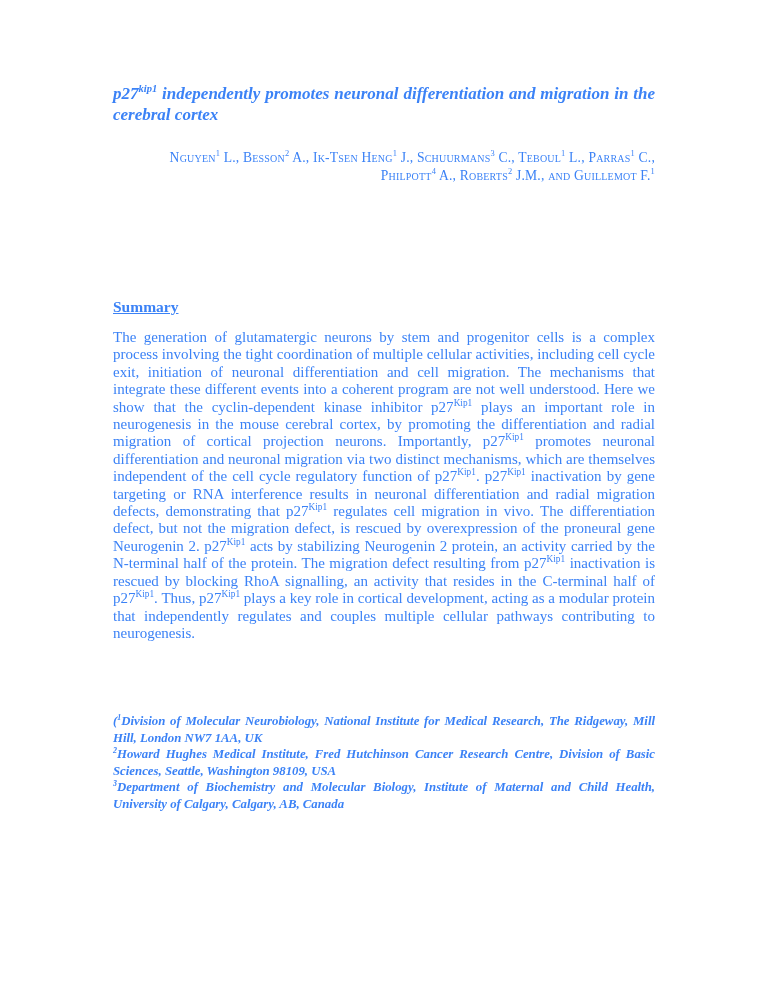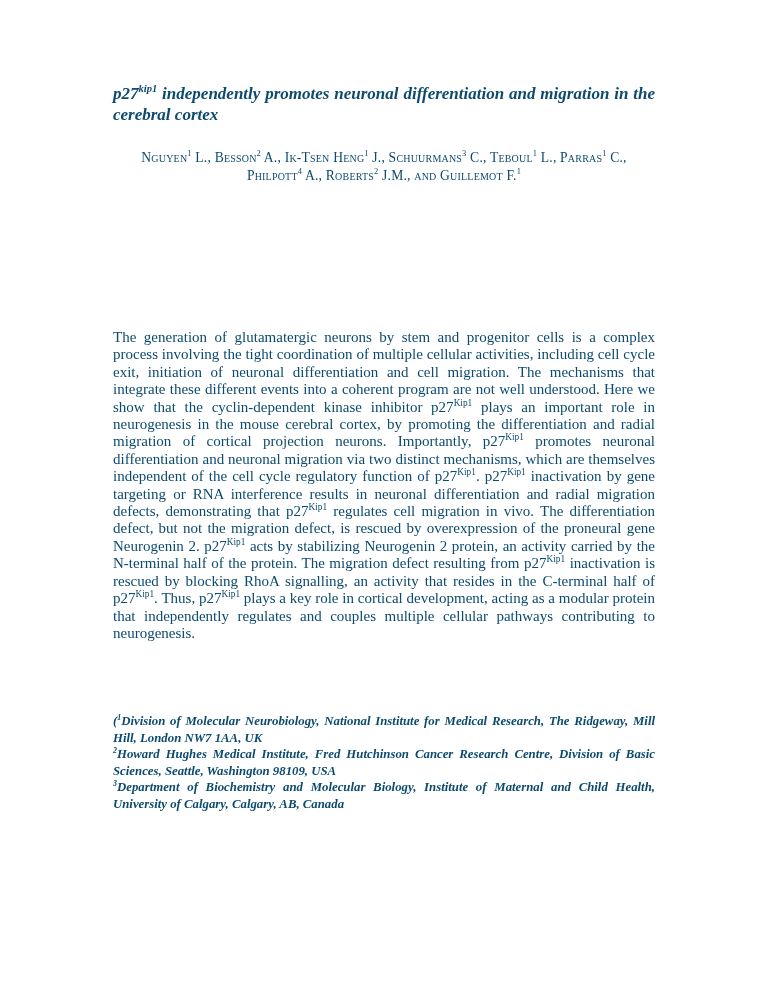--- a/index.html
+++ b/index.html
@@ -7,21 +7,21 @@
     padding: 0;
     background: #ffffff;
   }
   .page {
     position: relative;
     width: 768px;
     height: 994px;
     background: #ffffff;
     overflow: hidden;
     font-family: "Liberation Serif", serif;
-    color: #0c4a6e;
+    color: #3b82f6;
     border-radius: 21px;
   }
   .block {
     position: absolute;
     left: 113px;
     width: 542px;
     margin: 0;
   }
   .title {
     top: 83px;
@@ -30,21 +30,21 @@
     font-style: italic;
     text-align: justify;
     line-height: 21px;
   }
   .authors {
     top: 149px;
     font-size: 13.6px;
     font-variant: small-caps;
     letter-spacing: 0.2px;
     line-height: 17.5px;
-    text-align: center;
+    text-align: right;
   }
   .summary-heading {
     top: 297px;
     font-size: 15.5px;
     font-weight: bold;
     text-decoration: underline;
     line-height: 19px;
   }
   .summary-body {
     top: 329px;
@@ -70,20 +70,21 @@
 </style>
 </head>
 <body>
 
 <div class="page">
 
   <h1 class="block title">p27<sup>kip1</sup> independently promotes neuronal differentiation and migration in the cerebral cortex</h1>
 
   <p class="block authors">Nguyen<sup>1</sup> L., Besson<sup>2</sup> A., Ik-Tsen Heng<sup>1</sup> J., Schuurmans<sup>3</sup> C., Teboul<sup>1</sup> L., Parras<sup>1</sup> C., Philpott<sup>4</sup> A., Roberts<sup>2</sup> J.M., and Guillemot F.<sup>1</sup></p>
 
+  <h2 class="block summary-heading">Summary</h2>
 
   <p class="block summary-body">The generation of glutamatergic neurons by stem and progenitor cells is a complex process involving the tight coordination of multiple cellular activities, including cell cycle exit, initiation of neuronal differentiation and cell migration. The mechanisms that integrate these different events into a coherent program are not well understood. Here we show that the cyclin-dependent kinase inhibitor p27<sup>Kip1</sup> plays an important role in neurogenesis in the mouse cerebral cortex, by promoting the differentiation and radial migration of cortical projection neurons. Importantly, p27<sup>Kip1</sup> promotes neuronal differentiation and neuronal migration via two distinct mechanisms, which are themselves independent of the cell cycle regulatory function of p27<sup>Kip1</sup>. p27<sup>Kip1</sup> inactivation by gene targeting or RNA interference results in neuronal differentiation and radial migration defects, demonstrating that p27<sup>Kip1</sup> regulates cell migration in vivo. The differentiation defect, but not the migration defect, is rescued by overexpression of the proneural gene Neurogenin 2. p27<sup>Kip1</sup> acts by stabilizing Neurogenin 2 protein, an activity carried by the N-terminal half of the protein. The migration defect resulting from p27<sup>Kip1</sup> inactivation is rescued by blocking RhoA signalling, an activity that resides in the C-terminal half of p27<sup>Kip1</sup>. Thus, p27<sup>Kip1</sup> plays a key role in cortical development, acting as a modular protein that independently regulates and couples multiple cellular pathways contributing to neurogenesis.</p>
 
   <div class="block affiliations">
     <p>(<sup>1</sup>Division of Molecular Neurobiology, National Institute for Medical Research, The Ridgeway, Mill Hill, London NW7 1AA, UK</p>
     <p><sup>2</sup>Howard Hughes Medical Institute, Fred Hutchinson Cancer Research Centre, Division of Basic Sciences, Seattle, Washington 98109, USA</p>
     <p><sup>3</sup>Department of Biochemistry and Molecular Biology, Institute of Maternal and Child Health, University of Calgary, Calgary, AB, Canada</p>
   </div>
 
 </div>

